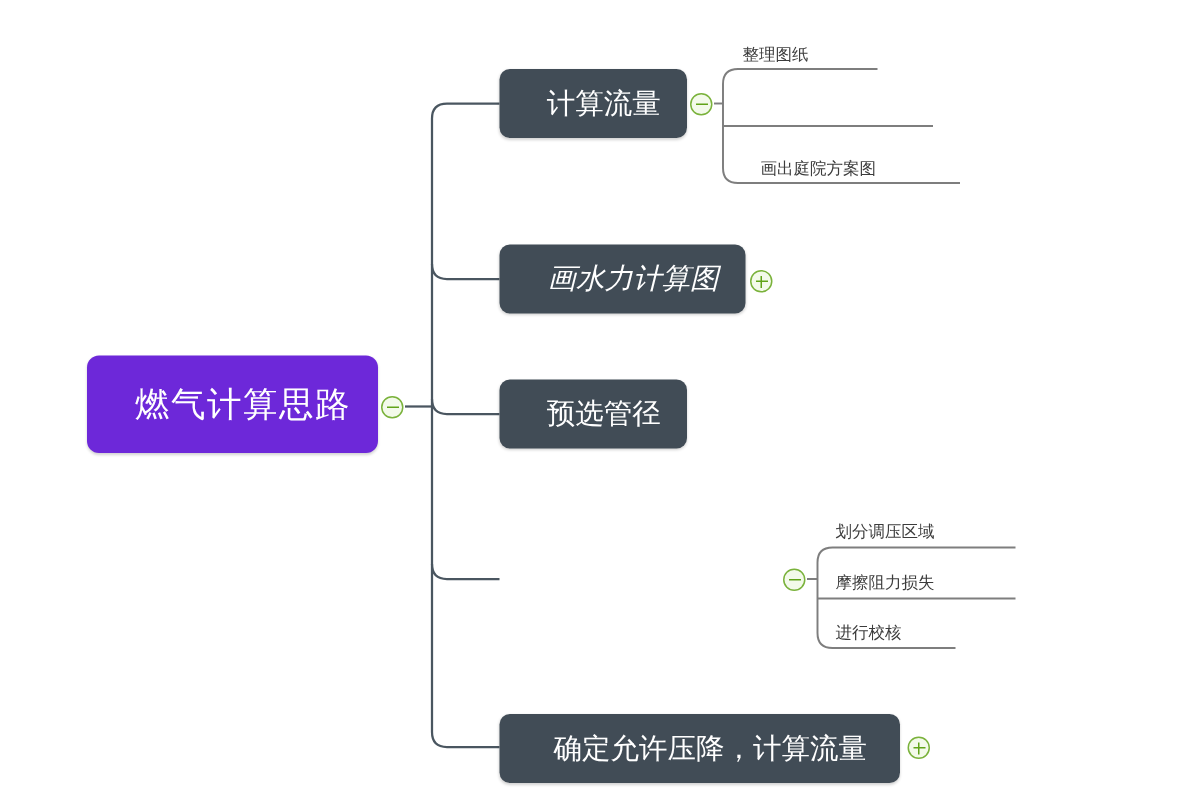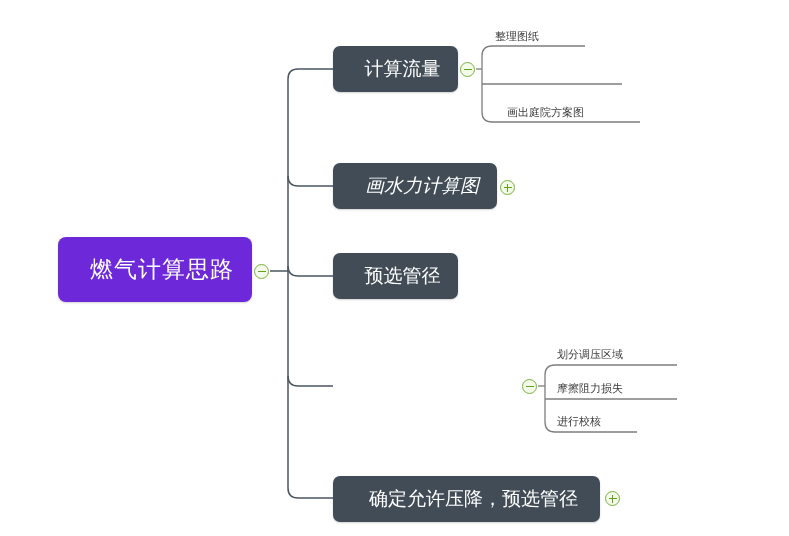--- a/index.html
+++ b/index.html
@@ -120,16 +120,16 @@
   <div class="node branch b2">画水力计算图</div>
   <span class="toggle plus" style="left:500px;top:180px"></span>
 
   <div class="node branch b3">预选管径</div>
 
   <span class="toggle minus" style="left:522px;top:379px"></span>
   <div class="leaf" style="left:557px;top:345px">划分调压区域</div>
   <div class="leaf" style="left:557px;top:379px">摩擦阻力损失</div>
   <div class="leaf" style="left:557px;top:412px">进行校核</div>
 
-  <div class="node branch b5">确定允许压降，预选管径</div>
+  <div class="node branch b5">确定允许压降，计算流量</div>
   <span class="toggle plus" style="left:605px;top:491px"></span>
 
 </div>
 
 </body></html>

